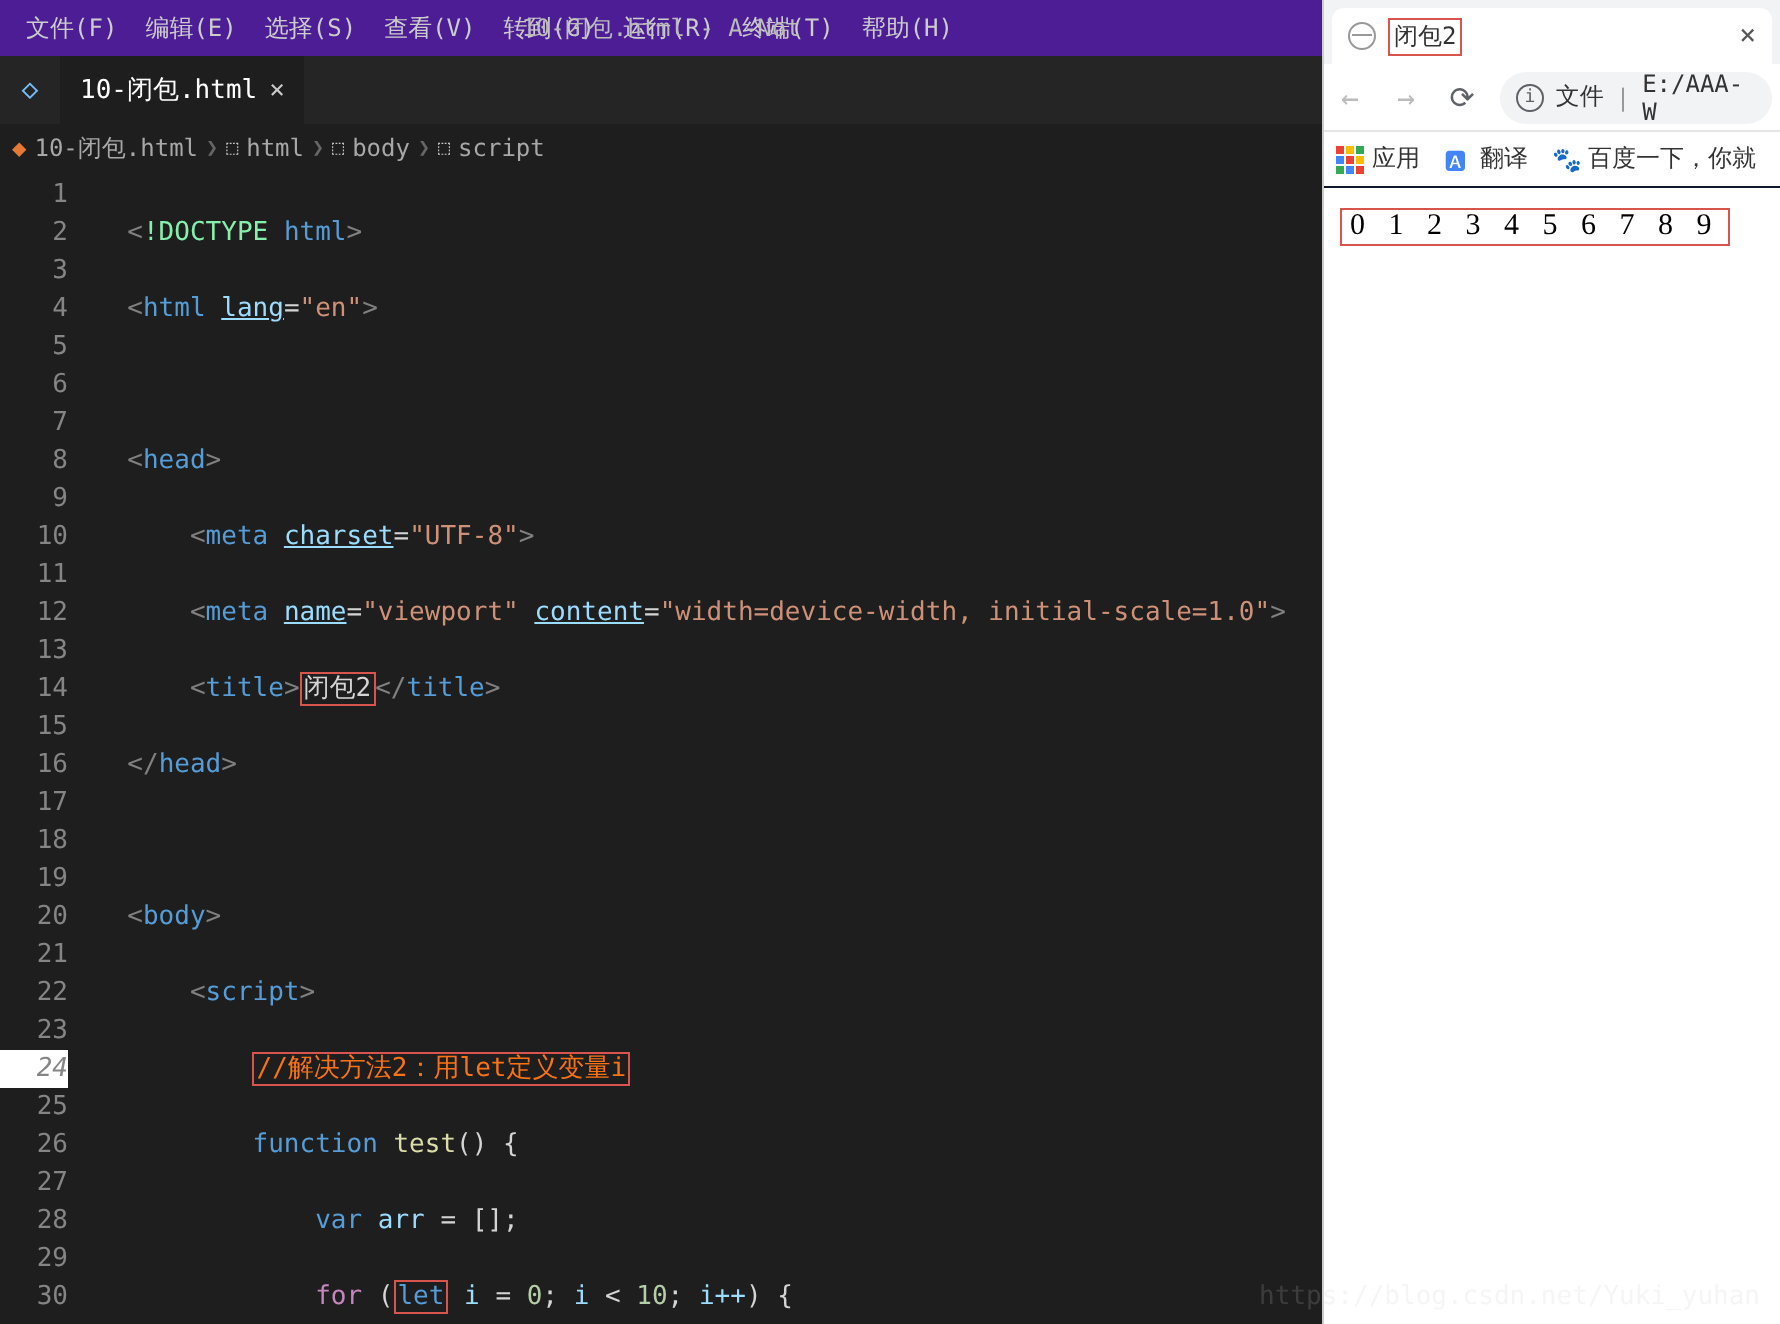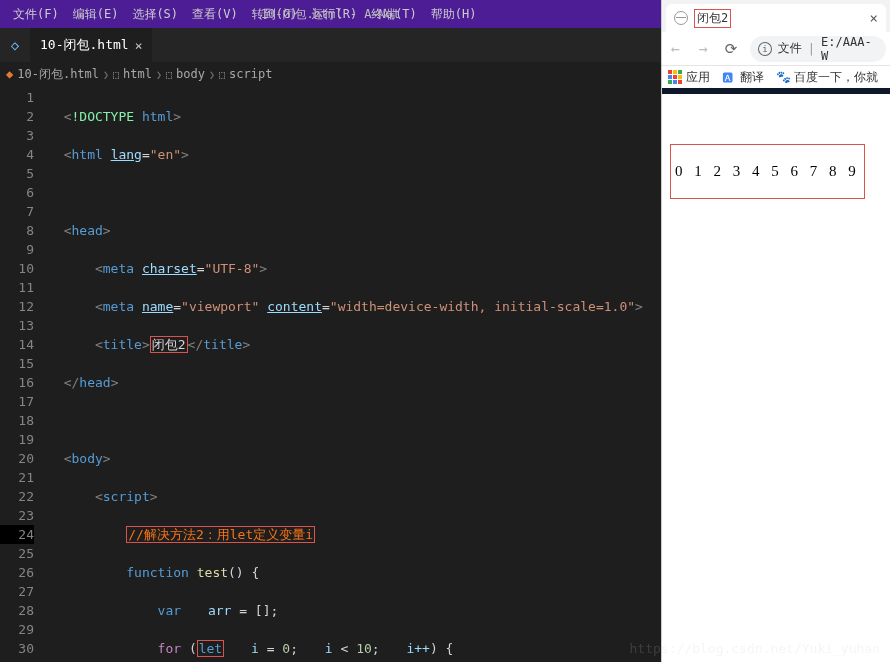--- a/index.html
+++ b/index.html
@@ -97,30 +97,30 @@
       padding-right: 14px;
       user-select: none;
       padding-top: 2px;
     }
     .code {
       flex: 1;
       padding-top: 2px;
       white-space: pre;
     }
     .code-line { height: 19px; }
-    .line-highlight { background: #000000; }
+    .line-highlight { background: #ffffff; font-style: italic; }
     .tag { color: #808080; }
     .tagn { color: #569cd6; }
     .attr { color: #9cdcfe; text-decoration: underline; }
     .str { color: #ce9178; }
     .kw { color: #569cd6; }
     .kw2 { color: #c586c0; }
     .fn { color: #dcdcaa; }
     .num { color: #b5cea8; }
-    .var { color: #9cdcfe; margin-left: 19px; }
+    .var { color: #9cdcfe; }
     .cmt { color: #f97316; }
     .op { color: #d4d4d4; }
     .doc { color: #86efac; }
     .redbox { border: 1px solid #d9534f; padding: 0 1px; }
     .watermark {
       position: absolute;
       right: 10px;
       bottom: 6px;
       color: rgba(200,200,200,0.18);
       font-size: 13px;
@@ -203,21 +203,21 @@
     .info-icon {
       width: 14px; height: 14px; border: 1px solid #5f6368; border-radius: 50%;
       font-size: 9px; display: flex; align-items: center; justify-content: center;
     }
     .addr-text { white-space: nowrap; color: #333; }
     .addr-path { color: #333; }
     .bookmarks-bar {
       display: flex;
       align-items: center;
       height: 28px;
-      border-bottom: 6px solid #0f172a;
+      border-bottom: 1px solid #0f172a;
       padding: 0 6px;
       gap: 12px;
       font-size: 12px;
       color: #333;
     }
     .bm-item { display: flex; align-items: center; gap: 4px; }
     .apps-icon {
       width: 14px; height: 14px;
       display: grid;
       grid-template-columns: repeat(3, 1fr);
@@ -235,21 +235,21 @@
     .apps-icon span:nth-child(8){background:#4285f4}
     .apps-icon span:nth-child(9){background:#ea4335}
     .baidu-icon { width:14px;height:14px;color:#2932e1; }
     .trans-icon { width:14px;height:14px;color:#4285f4; }
     .page-content {
       padding: 10px 8px;
       font-family: "Times New Roman", serif;
       font-size: 15px;
       color: #000;
     }
-    .output { border: 1px solid #d9534f; padding: 18px 4px; display: inline-block; letter-spacing: 4px; margin-top: 40px; }
+    .output { border: 1px solid #d9534f; padding: 0 4px; display: inline-block; letter-spacing: 4px; }
   </style>
 </head>
 <body>
 
 <div class="editor-pane">
   <div class="menu-bar">
     <span class="menu-item">文件(F)</span>
     <span class="menu-item">编辑(E)</span>
     <span class="menu-item">选择(S)</span>
     <span class="menu-item">查看(V)</span>

